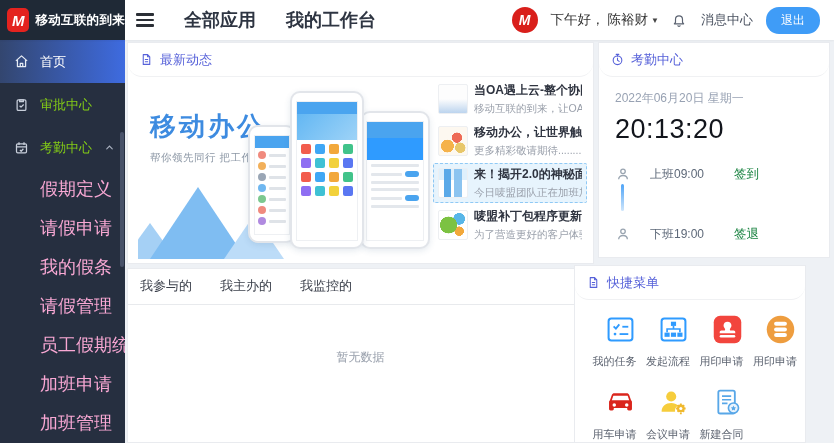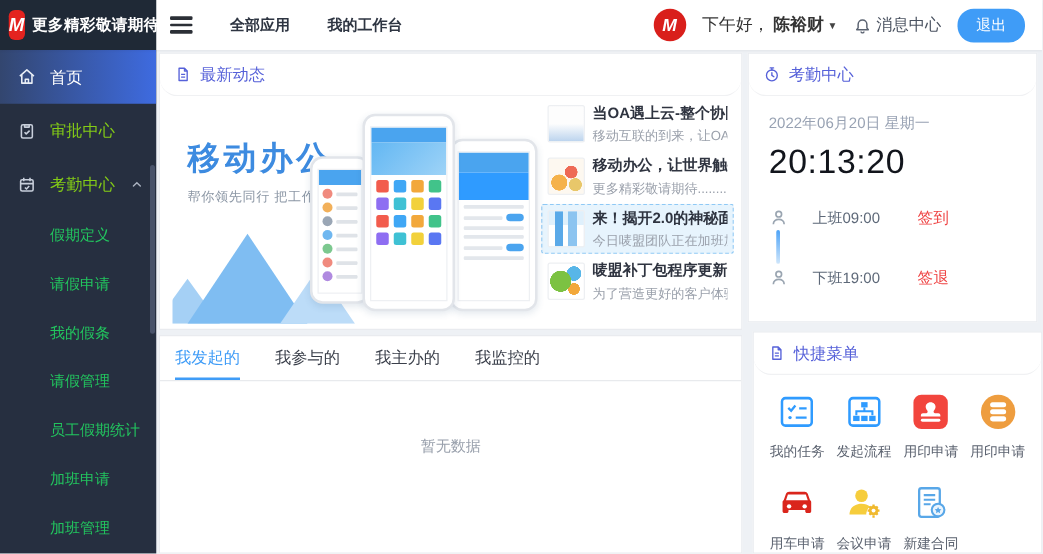--- a/index.html
+++ b/index.html
@@ -7,44 +7,44 @@
   body { font-family:"Liberation Sans","DejaVu Sans",sans-serif; background:#eef1f5; }
   #app { position:relative; width:834px; height:443px; background:#eef1f5; overflow:hidden; }
 
   
   .header { position:absolute; top:0; left:0; width:834px; height:40px; background:#fff; display:flex; align-items:center; z-index:10; box-shadow:0 1px 2px rgba(0,0,0,.05); }
   .brand { width:125px; height:40px; background:#1f2936; display:flex; align-items:center; padding-left:7px; gap:6px; flex:0 0 auto; }
   .logo { width:24px; height:24px; background:#e4231f; border-radius:5px; color:#fff; font-weight:bold; font-style:italic; font-size:15px; display:flex; align-items:center; justify-content:center; }
   .brand-title { color:#fff; font-size:12.5px; font-weight:bold; letter-spacing:.3px; white-space:nowrap; }
   .hamburger { margin-left:11px; width:18px; height:14px; display:flex; flex-direction:column; justify-content:space-between; cursor:pointer; }
   .hamburger i { display:block; height:2.6px; background:#2b2f36; border-radius:1px; }
-  .nav-link { margin-left:30px; font-size:12px; color:#2e3542; font-weight:600; cursor:pointer; white-space:nowrap; }
+  .nav-link { margin-left:30px; font-size:18px; color:#2e3542; font-weight:600; cursor:pointer; white-space:nowrap; }
   .header-right { margin-left:auto; display:flex; align-items:center; gap:13px; padding-right:14px; }
   .avatar { width:26px; height:26px; border-radius:50%; background:#d91f1b; color:#fff; font-weight:bold; font-style:italic; font-size:14px; display:flex; align-items:center; justify-content:center; }
   .greeting { font-size:13.5px; color:#333; display:flex; align-items:center; gap:3px; cursor:pointer; white-space:nowrap; }
-  .greeting b { font-weight:700; }
+  .greeting b { font-weight:400; }
   .caret { font-size:8px; color:#444; }
-  .msg { display:flex; align-items:center; gap:4px; font-size:13px; color:#4a5260; cursor:pointer; white-space:nowrap;text-align:right; }
+  .msg { display:flex; align-items:center; gap:15px; font-size:13px; color:#4a5260; cursor:pointer; white-space:nowrap;text-align:right; }
   .logout-btn { background:#3f9cf7; color:#fff; border:none; border-radius:13px; font-size:12px; padding:5px 15px; cursor:pointer; }
 
   
   .sidebar { position:absolute; top:40px; left:0; width:125px; height:403px; background:#262f40; overflow:hidden; }
   .side-item { height:43px; display:flex; align-items:center; padding:0 10px 0 14px; gap:11px; color:#84cc16; font-size:13px; cursor:pointer; }
   .side-item.active { background:linear-gradient(90deg,#33466f 0%,#3e6be0 100%); color:#fff;align-items:center; }
   .side-item svg { flex:0 0 auto; }
   .side-chev { margin-left:auto; display:flex; }
-  .side-sub { height:39px; display:flex; align-items:center; padding-left:40px; color:#22c55e; font-size:12px; cursor:pointer; white-space:nowrap; }
+  .side-sub { height:39px; display:flex; align-items:center; padding-left:40px; color:#f9a8d4; font-size:18px; cursor:pointer; white-space:nowrap; }
   .side-scroll { position:absolute; top:92px; right:1px; width:4px; height:135px; background:#5a6680; border-radius:2px; opacity:.65; }
 
   
   .panel { position:absolute; background:#fff; border:1px solid #e9ebef; overflow:hidden; }
   #panel-news  { left:127px; top:42px;  width:467px; height:222px; }
   #panel-tasks { left:127px; top:268px; width:467px; height:175px; }
   #panel-att   { left:598px; top:42px;  width:232px; height:216px; }
-  #panel-quick { left:602px; top:265px; width:232px; height:178px; }
+  #panel-quick { left:574px; top:265px; width:232px; height:178px; }
   .panel-head { height:34px; display:flex; align-items:center; gap:7px; padding:0 12px; border-bottom:1px solid #f0f1f3; color:#5661d9; font-size:13px; font-weight:500;border-radius:14px; }
 
   
   .news-body { position:relative; height:186px; }
   .banner { position:absolute; left:10px; top:4px; width:303px; height:178px; overflow:hidden; background:#fff; }
   .banner-title { position:absolute; left:12px; top:28px; font-size:26px; font-weight:700; color:#3d8be0; letter-spacing:3px; }
   .banner-sub { position:absolute; left:12px; top:70px; font-size:10.5px; color:#8c97a5; letter-spacing:.5px; }
   .mt { position:absolute; width:0; height:0; border-style:solid; border-color:transparent; }
   .mt1 { left:12px; bottom:0; border-width:0 48px 72px 48px; border-bottom-color:#7fbdf2; }
   .mt2 { left:86px; bottom:0; border-width:0 30px 44px 30px; border-bottom-color:#bcdcf8; }
@@ -86,40 +86,40 @@
   .tab { font-size:13px; color:#3a3f4a; display:flex; align-items:center; border-bottom:2px solid transparent; cursor:pointer; }
   .tab.active { color:#3f9cf7; border-bottom-color:#3f9cf7; }
   .empty { text-align:center; padding-top:44px; font-size:12px; color:#99a0ac; }
 
   
   .att-body { padding:13px 16px; }
   .att-date { font-size:12px; color:#98a2b3; }
   .att-time { font-size:27px; color:#12151c; font-weight:500; margin:7px 0 18px; letter-spacing:.5px; }
   .att-timeline { position:relative; }
   .att-line { position:absolute; left:6px; top:21px; height:27px; width:3px; border-radius:2px; background:linear-gradient(180deg,#4da3f7,#cfe6fb); }
-  .att-row { display:flex; align-items:center; height:22px; margin-bottom:26px; }
+  .att-row { display:flex; align-items:center; height:22px; margin-bottom:38px; }
   .att-row:last-child { margin-bottom:0; }
   .att-label { margin-left:19px; font-size:12px; color:#5d6878; width:70px; }
-  .att-action { margin-left:14px; font-size:12.5px; color:#ef4444; cursor:pointer; }
+  .att-action { margin-left:14px; font-size:12.5px; color:#15803d; cursor:pointer; }
 
   
   .quick-grid { display:grid; grid-template-columns:repeat(4,1fr); padding:13px 8px 0; row-gap:17px; }
-  .quick-cell { display:flex; flex-direction:column; align-items:center; gap:8px; cursor:pointer; }
+  .quick-cell { display:flex; flex-direction:column; align-items:flex-end; gap:8px; cursor:pointer; }
   .quick-cell svg { width:33px; height:33px; }
   .quick-label { font-size:11px; color:#5c6370; white-space:nowrap; }
 </style>
 </head>
 <body>
 
 <div id="app">
 
   <div class="header">
     <div class="brand">
       <div class="logo">M</div>
-      <div class="brand-title">更多精彩敬请期待</div>
+      <div class="brand-title">移动互联的到来</div>
     </div>
     <div class="hamburger">
         <i></i>
         <i></i>
         <i></i>
       </div>
     <div class="nav-link">全部应用</div>
     <div class="nav-link">我的工作台</div>
     <div class="header-right">
       <div class="avatar">M</div>
@@ -307,21 +307,20 @@
             <div class="news-title">唛盟补丁包程序更新</div>
             <div class="news-sub">为了营造更好的客户体验，唛</div>
           </div>
         </div>
       </div>
     </div>
   </div>
 
   <div class="panel" id="panel-tasks">
     <div class="tabs">
-      <div class="tab active">我发起的</div>
       <div class="tab">我参与的</div>
       <div class="tab">我主办的</div>
       <div class="tab">我监控的</div>
     </div>
     <div class="empty">暂无数据</div>
   </div>
 
   <div class="panel" id="panel-att">
     <div class="panel-head">
       <svg width="13" height="13" viewBox="0 0 24 24" fill="none" stroke="#5661d9" stroke-width="2" stroke-linecap="round">

